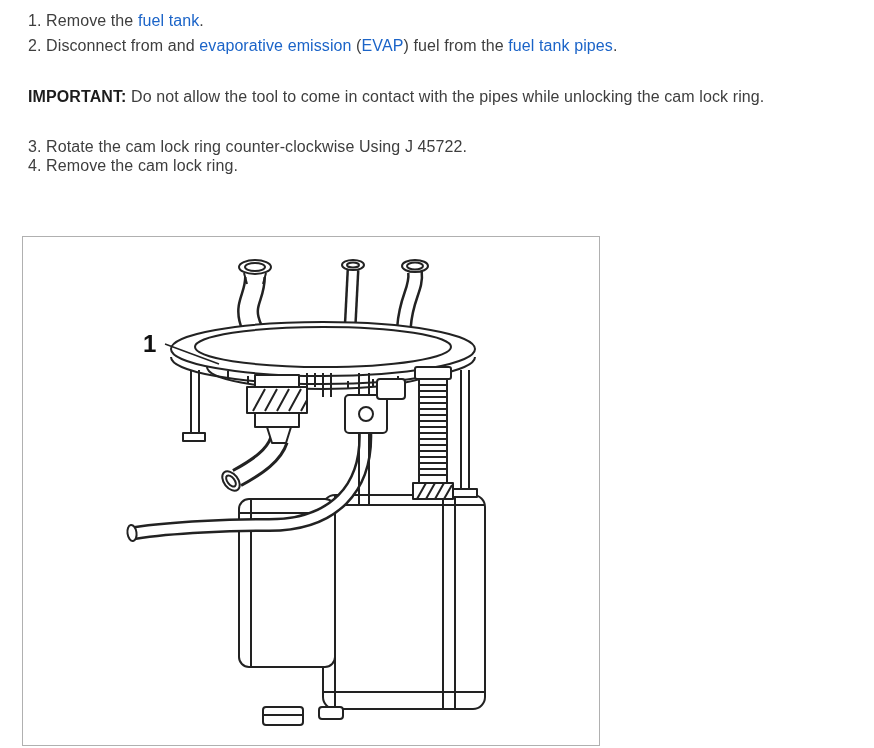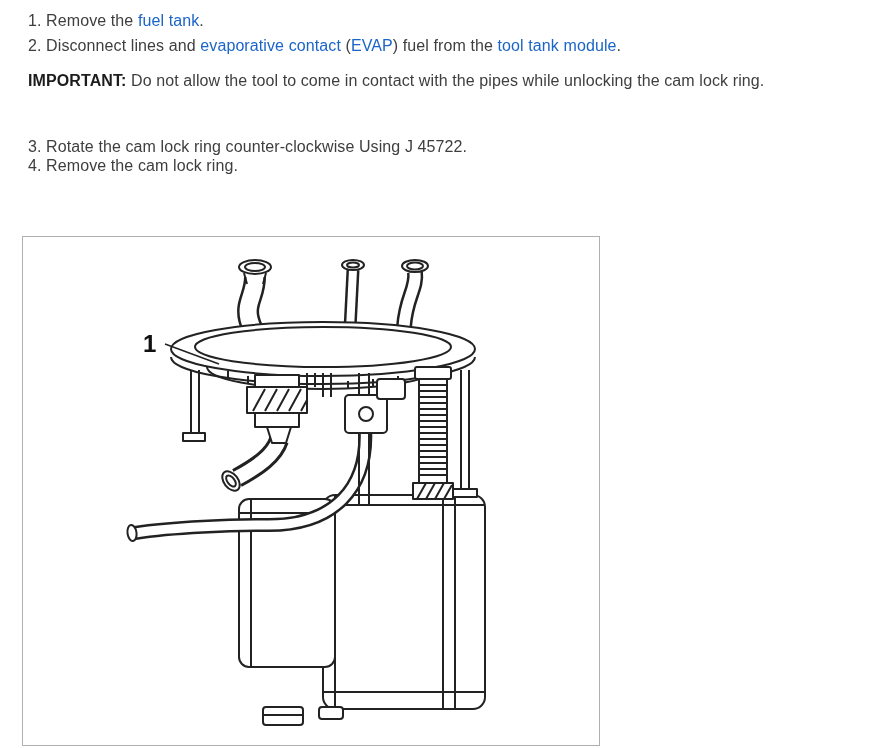--- a/index.html
+++ b/index.html
@@ -31,24 +31,24 @@
 
 <main>
 
   <div class="line" style="top:12px">
     <span>1.</span>
     <span>Remove the </span><a class="link">fuel tank</a><span>.</span>
   </div>
 
   <div class="line" style="top:37px">
     <span>2.</span>
-    <span>Disconnect lines and </span><a class="link">evaporative contact</a><span> (</span><a class="link">EVAP</a><span>) fuel from the </span><a class="link">tool tank module</a><span>.</span>
+    <span>Disconnect from and </span><a class="link">evaporative emission</a><span> (</span><a class="link">EVAP</a><span>) fuel from the </span><a class="link">fuel tank pipes</a><span>.</span>
   </div>
 
-  <div class="line" style="top:72px">
+  <div class="line" style="top:88px">
     <span class="important-label">IMPORTANT:</span><span> Do not allow the tool to come in contact with the pipes while unlocking the cam lock ring.</span>
   </div>
 
   <div class="line" style="top:138px">
     <span>3.</span>
     <span>Rotate the cam lock ring counter-clockwise Using J 45722.</span>
   </div>
 
   <div class="line" style="top:157px">
     <span>4.</span>

